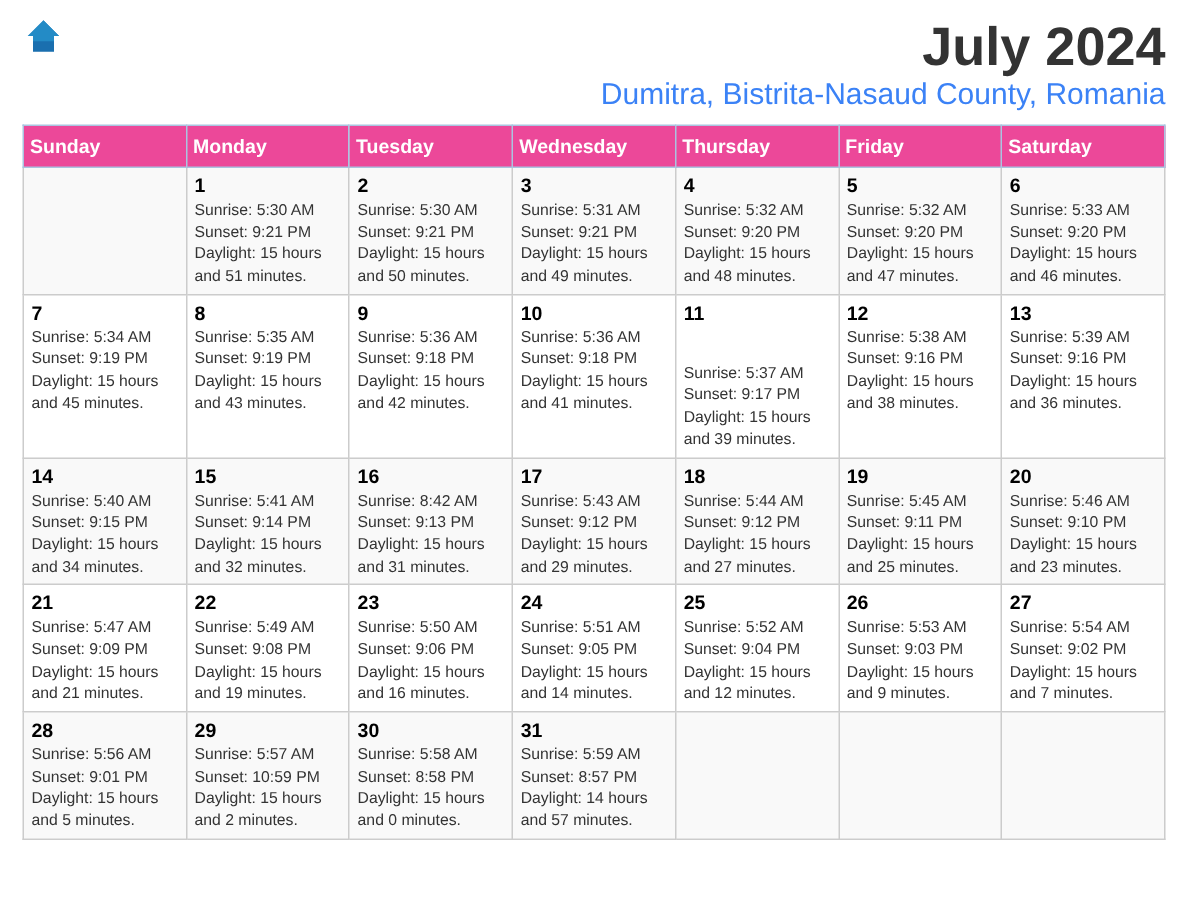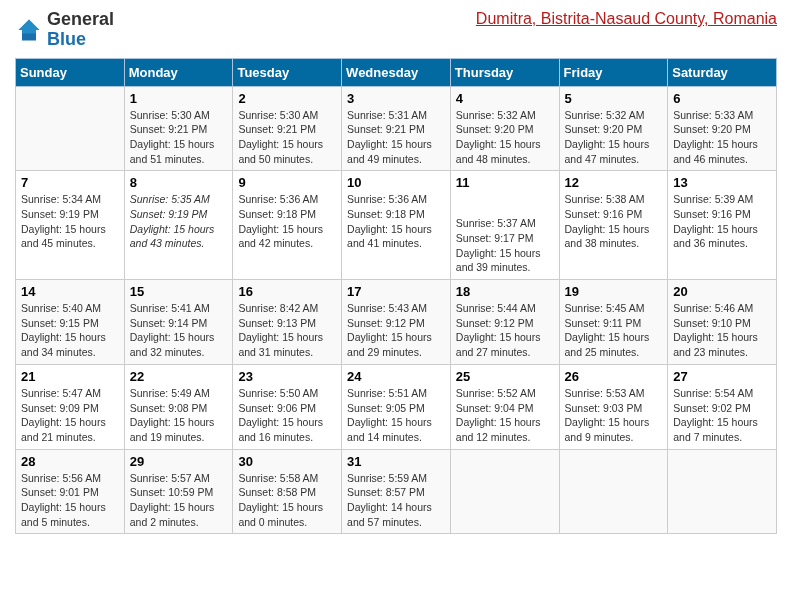--- a/index.html
+++ b/index.html
@@ -27,31 +27,30 @@
     }
     .title-area {
       text-align: right;
     }
     .main-title {
       font-size: 36px;
       font-weight: bold;
       color: #333;
     }
     .subtitle {
-      font-size: 16px;
-      color: #b91c1c;
-      text-decoration: underline;
+      font-size: 20px;
+      color: #3b82f6;
     }
     table {
       width: 100%;
       border-collapse: collapse;
       font-size: 11px;
     }
     thead tr th {
-      background-color: #0369a1;
+      background-color: #ec4899;
       color: #fff;
       padding: 6px 4px;
       text-align: left;
       font-size: 13px;
       font-weight: bold;
       border: 1px solid #aac4e0;
     }
     tbody tr td {
       border: 1px solid #ccc;
       padding: 4px 5px;
@@ -79,28 +78,23 @@
   </style>
 </head>
 <body>
 
 <div class="header-area">
   <div class="logo">
     <svg class="logo-icon" viewBox="0 0 40 40">
       <polygon points="20,5 35,20 30,20 30,35 10,35 10,20 5,20" fill="#1a6faf"></polygon>
       <polygon points="20,5 35,20 30,20 30,25 10,25 10,20 5,20" fill="#2a9fd6" opacity="0.6"></polygon>
     </svg>
-    <div>
-      <div style="line-height:1.1">
-        <span style="font-size:18px;font-weight:bold;color:#333;">General</span><br>
-        <span style="font-size:18px;font-weight:bold;color:#1a6faf;">Blue</span>
-      </div>
-    </div>
   </div>
   <div class="title-area">
+    <div class="main-title">July 2024</div>
     <div class="subtitle">Dumitra, Bistrita-Nasaud County, Romania</div>
   </div>
 </div>
 
 <table>
   <thead>
     <tr>
     <th>Sunday</th>
         <th>Monday</th>
         <th>Tuesday</th>
@@ -159,21 +153,21 @@
       <tr>
         <td>
           <div class="day-num">7</div>
           <div class="day-info" style="white-space: pre-line;">Sunrise: 5:34 AM
 Sunset: 9:19 PM
 Daylight: 15 hours
 and 45 minutes.</div>
         </td>
         <td>
           <div class="day-num">8</div>
-          <div class="day-info" style="white-space: pre-line; font-style: italic;">Sunrise: 5:35 AM
+          <div class="day-info" style="white-space: pre-line;">Sunrise: 5:35 AM
 Sunset: 9:19 PM
 Daylight: 15 hours
 and 43 minutes.</div>
         </td>
         <td>
           <div class="day-num">9</div>
           <div class="day-info" style="white-space: pre-line;">Sunrise: 5:36 AM
 Sunset: 9:18 PM
 Daylight: 15 hours
 and 42 minutes.</div>

